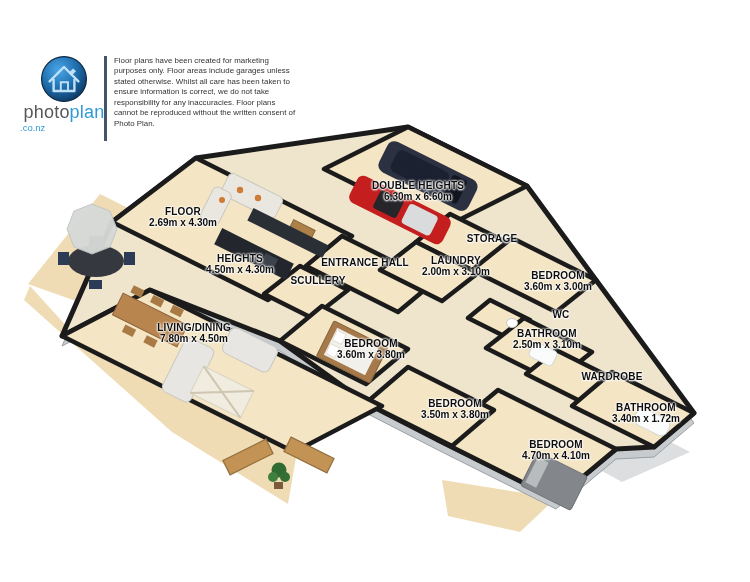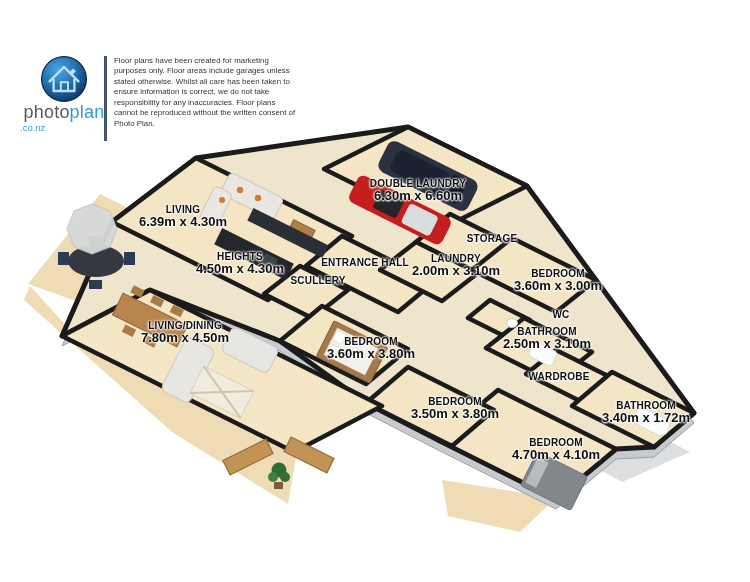--- a/index.html
+++ b/index.html
@@ -16,21 +16,21 @@
   #headtext{position:absolute;left:114px;top:52px;width:192px;}
   #title{font-size:17.5px;font-weight:bold;color:#151515;margin:0;line-height:1.15;}
   #subtitle{font-size:10.6px;font-weight:bold;color:#151515;margin:3px 0 0 0;line-height:1.2;}
   #disclaimer{font-size:7.9px;color:#333;margin:4px 0 0 0;line-height:1.32;width:184px;}
   
   #plan{position:absolute;left:0;top:0;}
   .room-label{position:absolute;transform:translate(-50%,-50%);text-align:center;
     font-weight:bold;color:#0d0d0d;white-space:nowrap;
     text-shadow:0 0 2px #fff,0 0 2px #fff,0 0 3px #fff,0 1px 2px #fff;}
   .room-label .nm{display:block;font-size:10px;line-height:1.12;letter-spacing:.2px;}
-  .room-label .dm{display:block;font-size:13px;line-height:1.12;}
+  .room-label .dm{display:block;font-size:10px;line-height:1.12;}
 </style>
 </head>
 <body>
 
 <div id="stage">
 
   <div id="logo">
     <svg class="mark" width="48" height="48" viewBox="0 0 60 60">
       <defs>
         <radialGradient id="lg" cx="38%" cy="30%" r="80%">
@@ -187,59 +187,59 @@
         <rect x="-13" y="-8" width="26" height="16" rx="4" fill="#fafbfb" stroke="#d3d6d8" stroke-width="1"></rect>
       </g>
       <g transform="translate(652,422) rotate(26.5)">
         <rect x="-18" y="-9" width="36" height="18" rx="7" fill="#fbfcfc" stroke="#d5d8da" stroke-width="1"></rect>
       </g>
     </g>
   </svg>
 
   <div id="labels">
       <div class="room-label" style="left: 183px; top: 217px;">
-        <span class="nm">LIVING</span>
-        <span class="dm">6.39m x 4.30m</span>
+        <span class="nm">FLOOR</span>
+        <span class="dm">2.69m x 4.30m</span>
       </div>
       <div class="room-label" style="left: 240px; top: 264px;">
         <span class="nm">HEIGHTS</span>
         <span class="dm">4.50m x 4.30m</span>
       </div>
       <div class="room-label" style="left: 318px; top: 281px;">
         <span class="nm">SCULLERY</span>
       </div>
       <div class="room-label" style="left: 365px; top: 263px;">
         <span class="nm">ENTRANCE HALL</span>
       </div>
       <div class="room-label" style="left: 418px; top: 191px;">
-        <span class="nm">DOUBLE LAUNDRY</span>
+        <span class="nm">DOUBLE HEIGHTS</span>
         <span class="dm">6.30m x 6.60m</span>
       </div>
       <div class="room-label" style="left: 492px; top: 239px;">
         <span class="nm">STORAGE</span>
       </div>
       <div class="room-label" style="left: 456px; top: 266px;">
         <span class="nm">LAUNDRY</span>
         <span class="dm">2.00m x 3.10m</span>
       </div>
       <div class="room-label" style="left: 558px; top: 281px;">
         <span class="nm">BEDROOM</span>
         <span class="dm">3.60m x 3.00m</span>
       </div>
       <div class="room-label" style="left: 513px; top: 315px; margin-left: 48px;">
         <span class="nm">WC</span>
       </div>
       <div class="room-label" style="left: 547px; top: 339px;">
         <span class="nm">BATHROOM</span>
         <span class="dm">2.50m x 3.10m</span>
       </div>
-      <div class="room-label" style="left: 559px; top: 377px;">
+      <div class="room-label" style="left: 612px; top: 377px;">
         <span class="nm">WARDROBE</span>
       </div>
-      <div class="room-label" style="left: 185px; top: 333px;">
+      <div class="room-label" style="left: 194px; top: 333px;">
         <span class="nm">LIVING/DINING</span>
         <span class="dm">7.80m x 4.50m</span>
       </div>
       <div class="room-label" style="left: 371px; top: 349px;">
         <span class="nm">BEDROOM</span>
         <span class="dm">3.60m x 3.80m</span>
       </div>
       <div class="room-label" style="left: 455px; top: 409px;">
         <span class="nm">BEDROOM</span>
         <span class="dm">3.50m x 3.80m</span>

